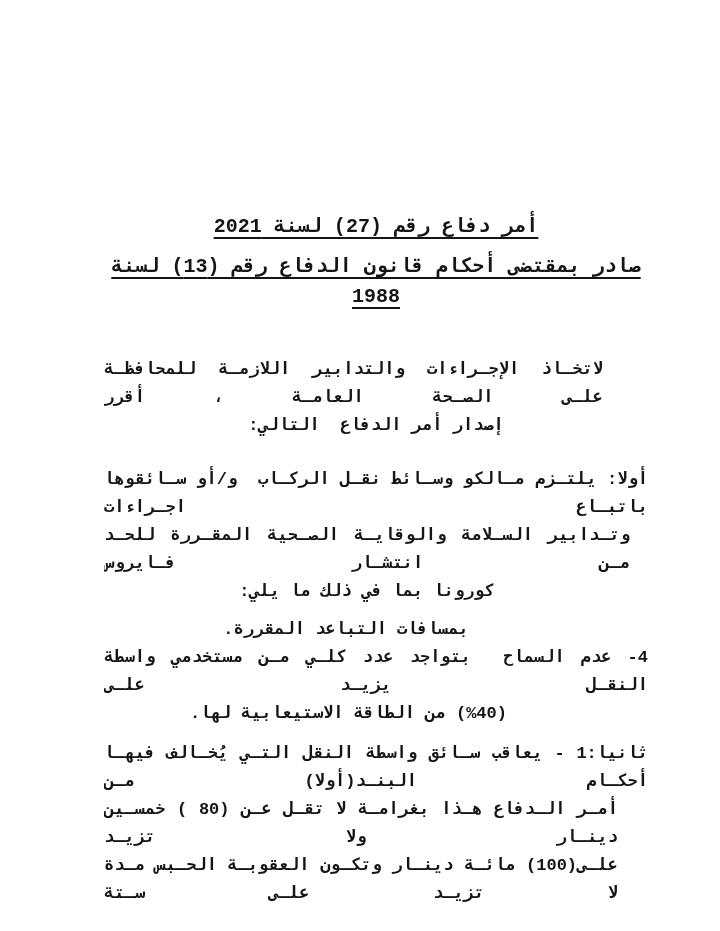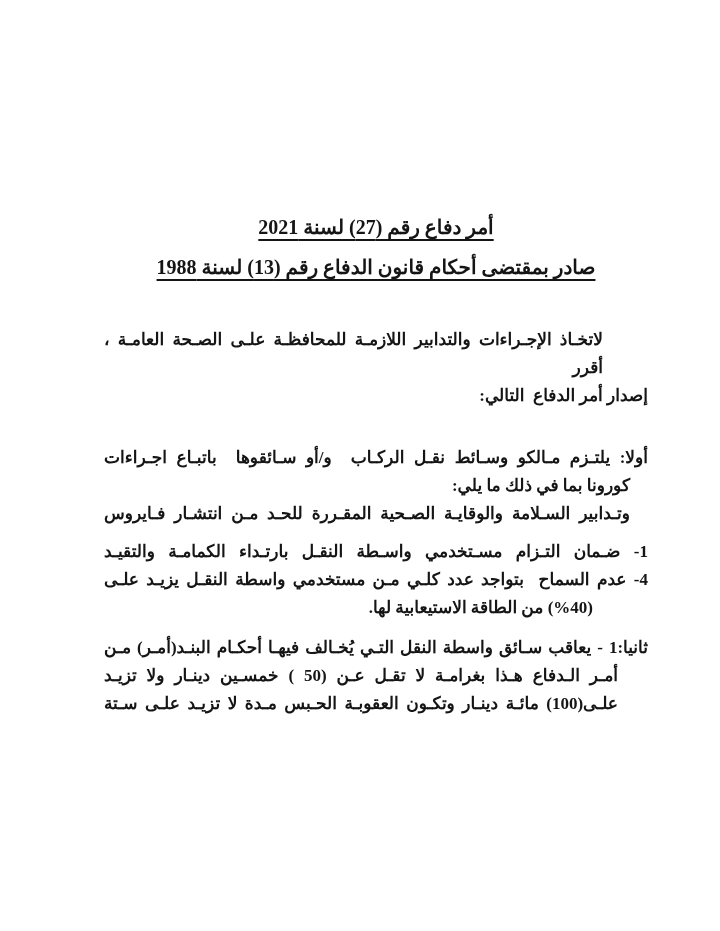--- a/index.html
+++ b/index.html
@@ -7,44 +7,44 @@
     padding: 0;
     background: #ffffff;
   }
   .doc {
     position: relative;
     width: 696px;
     height: 931px;
     background: #ffffff;
     overflow: hidden;
     direction: rtl;
-    font-family: Liberation Serif, serif;
+    font-family: Liberation Mono, monospace;
     font-weight: bold;
     color: #151515;
     box-sizing: border-box;
     padding: 212px 72px 0 80px;
   }
   .title-line {
     text-align: center;
     font-size: 20px;
     line-height: 30px;
     margin: 0 0 10px 0;
     text-decoration: underline;
     text-decoration-thickness: 2px;
     text-underline-offset: 5px;
     letter-spacing: 0;
   }
   .preamble { margin-top: 44px; }
-  .clause-first { margin-top: 34px; }
+  .clause-first { margin-top: 26px; }
   .clause-items { margin-top: 10px; }
   .clause-second { margin-top: 12px; }
   .ln {
     font-size: 17px;
     line-height: 28px;
-    text-align: right;
+    text-align: center;
     white-space: pre-wrap;
     overflow: hidden;
   }
   .j {
     text-align: justify;
     text-align-last: justify;
   }
   .i18 { padding-right: 18px; }
   .i30 { padding-right: 30px; }
   .i45 { padding-right: 45px; }
@@ -59,37 +59,37 @@
   <h1 class="title-line">أمر دفاع رقم (27) لسنة 2021</h1>
   <h1 class="title-line">صادر بمقتضى أحكام قانون الدفاع رقم (13) لسنة 1988</h1>
 
   <section class="preamble">
     <div class="ln j i45">لاتخـاذ الإجـراءات والتدابير اللازمـة للمحافظـة علـى الصـحة العامـة ، أقرر</div>
     <div class="ln">إصدار أمر الدفاع  التالي:</div>
   </section>
 
   <section class="clause-first">
     <div class="ln j">أولا: يلتـزم مـالكو وسـائط نقـل الركـاب  و/أو سـائقوها  باتبـاع اجـراءات</div>
+    <div class="ln j i18">وتـدابير السـلامة والوقايـة الصـحية المقـررة للحـد مـن انتشـار فـايروس</div>
     <div class="ln i18">كورونا بما في ذلك ما يلي:</div>
-    <div class="ln j i18">وتـدابير السـلامة والوقايـة الصـحية المقـررة للحـد مـن انتشـار فـايروس</div>
 
     <div class="clause-items">
       <div>
-        <div class="ln j">1- ضـمان التـزام مسـتخدمي واسـطة النقـل بارتـداء الكمامـة والتقيـد</div>
+        <div class="ln i60">بمسافات التباعد المقررة.</div>
       </div>
       <div>
         <div class="ln j">4- عدم السماح  بتواجد عدد كلـي مـن مستخدمي واسطة النقـل يزيـد علـى</div>
         <div class="ln i55">(%40) من الطاقة الاستيعابية لها.</div>
       </div>
     </div>
   </section>
 
   <section class="clause-second">
     <div>
-      <div class="ln j">ثانيا:1 - يعاقب سـائق واسطة النقل التـي يُخـالف فيهـا أحكـام البنـد(أمـر) مـن</div>
-      <div class="ln j i30">أمـر الـدفاع هـذا بغرامـة لا تقـل عـن (50 ) خمسـين دينـار ولا تزيـد</div>
+      <div class="ln j">ثانيا:1 - يعاقب سـائق واسطة النقل التـي يُخـالف فيهـا أحكـام البنـد(أولا) مـن</div>
+      <div class="ln j i30">أمـر الـدفاع هـذا بغرامـة لا تقـل عـن (80 ) خمسـين دينـار ولا تزيـد</div>
       <div class="ln j i30">علـى(100) مائـة دينـار وتكـون العقوبـة الحـبس مـدة لا تزيـد علـى سـتة</div>
 
     </div>
 
   </section>
 
 </main>
 
 </body></html>

